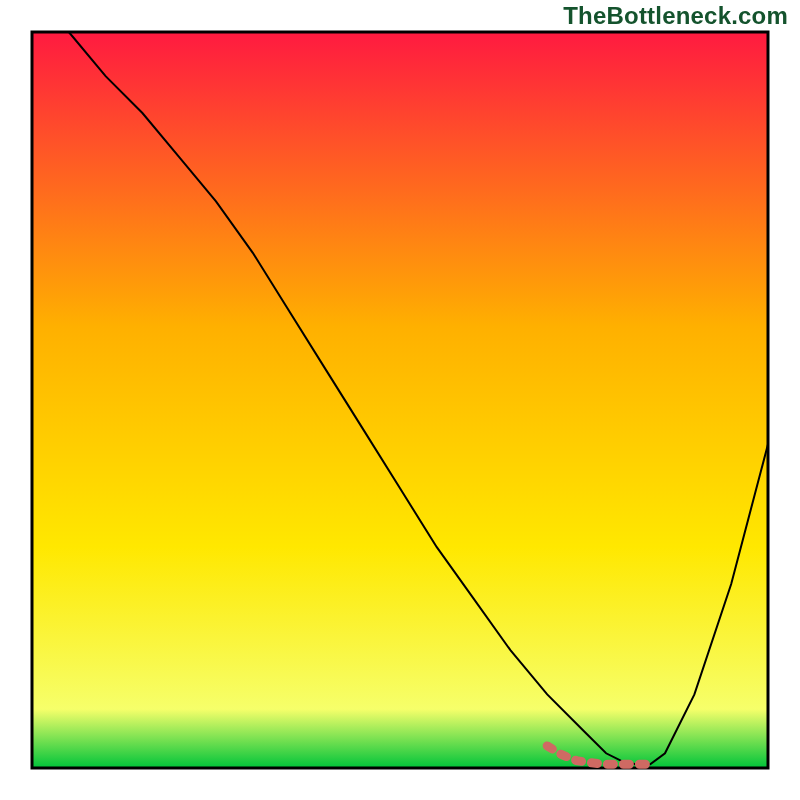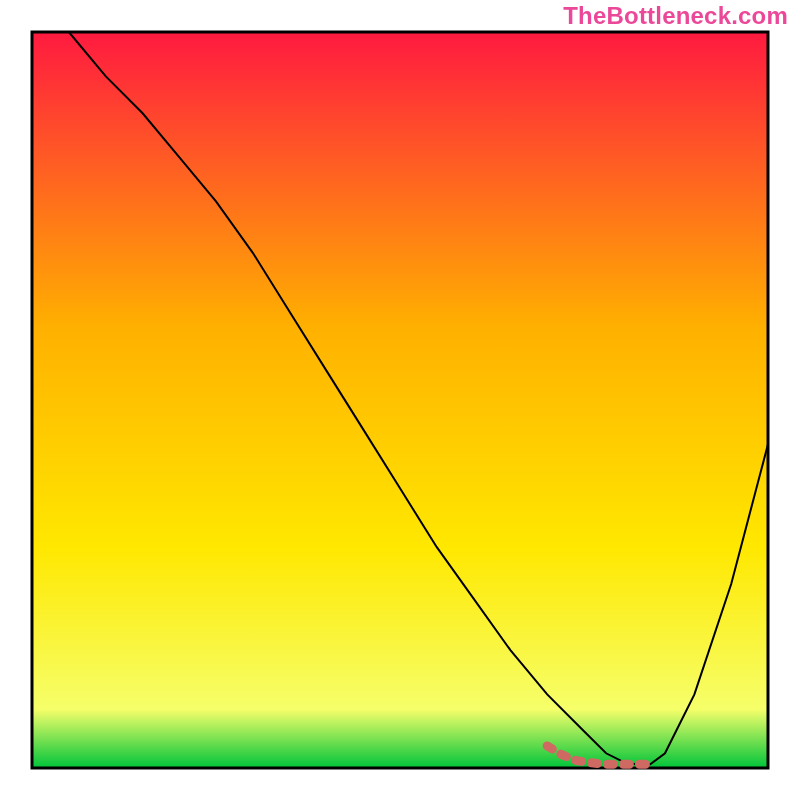--- a/index.html
+++ b/index.html
@@ -14,21 +14,21 @@
     position: relative;
     width: 800px;
     height: 800px;
   }
   .watermark {
     position: absolute;
     top: 2px;
     right: 12px;
     font-size: 24px;
     font-weight: 600;
-    color: #ec4899;
+    color: #14532d;
     letter-spacing: 0.2px;
   }
   svg.plot {
     position: absolute;
     top: 0;
     left: 0;
   }
 </style>
 </head>
 <body>

